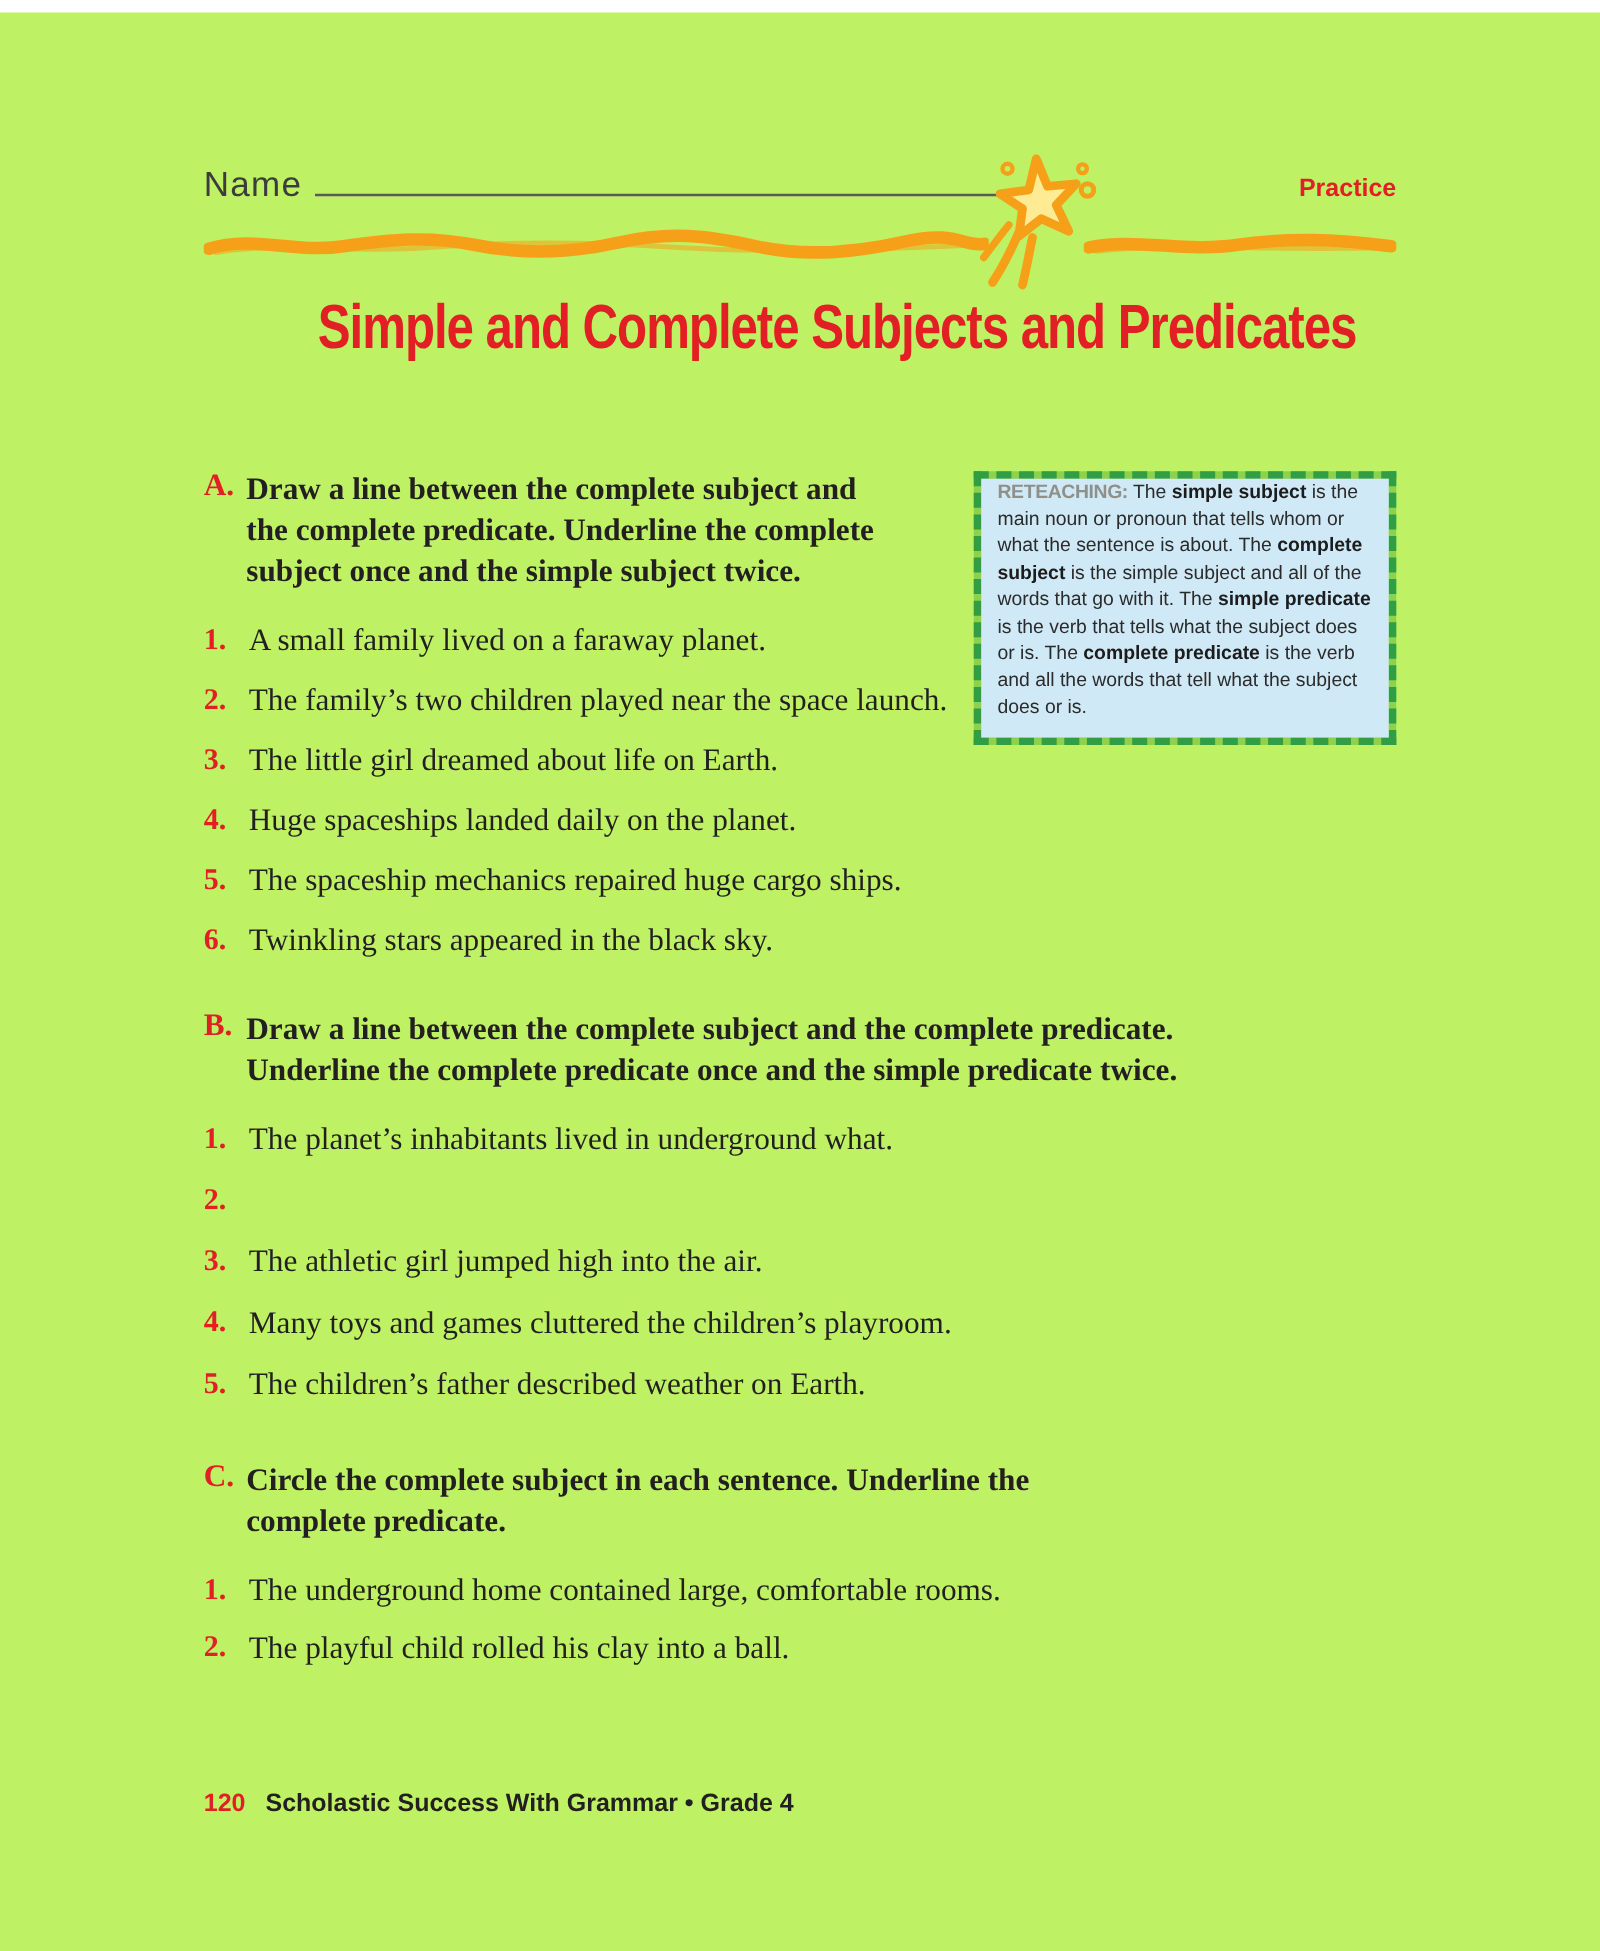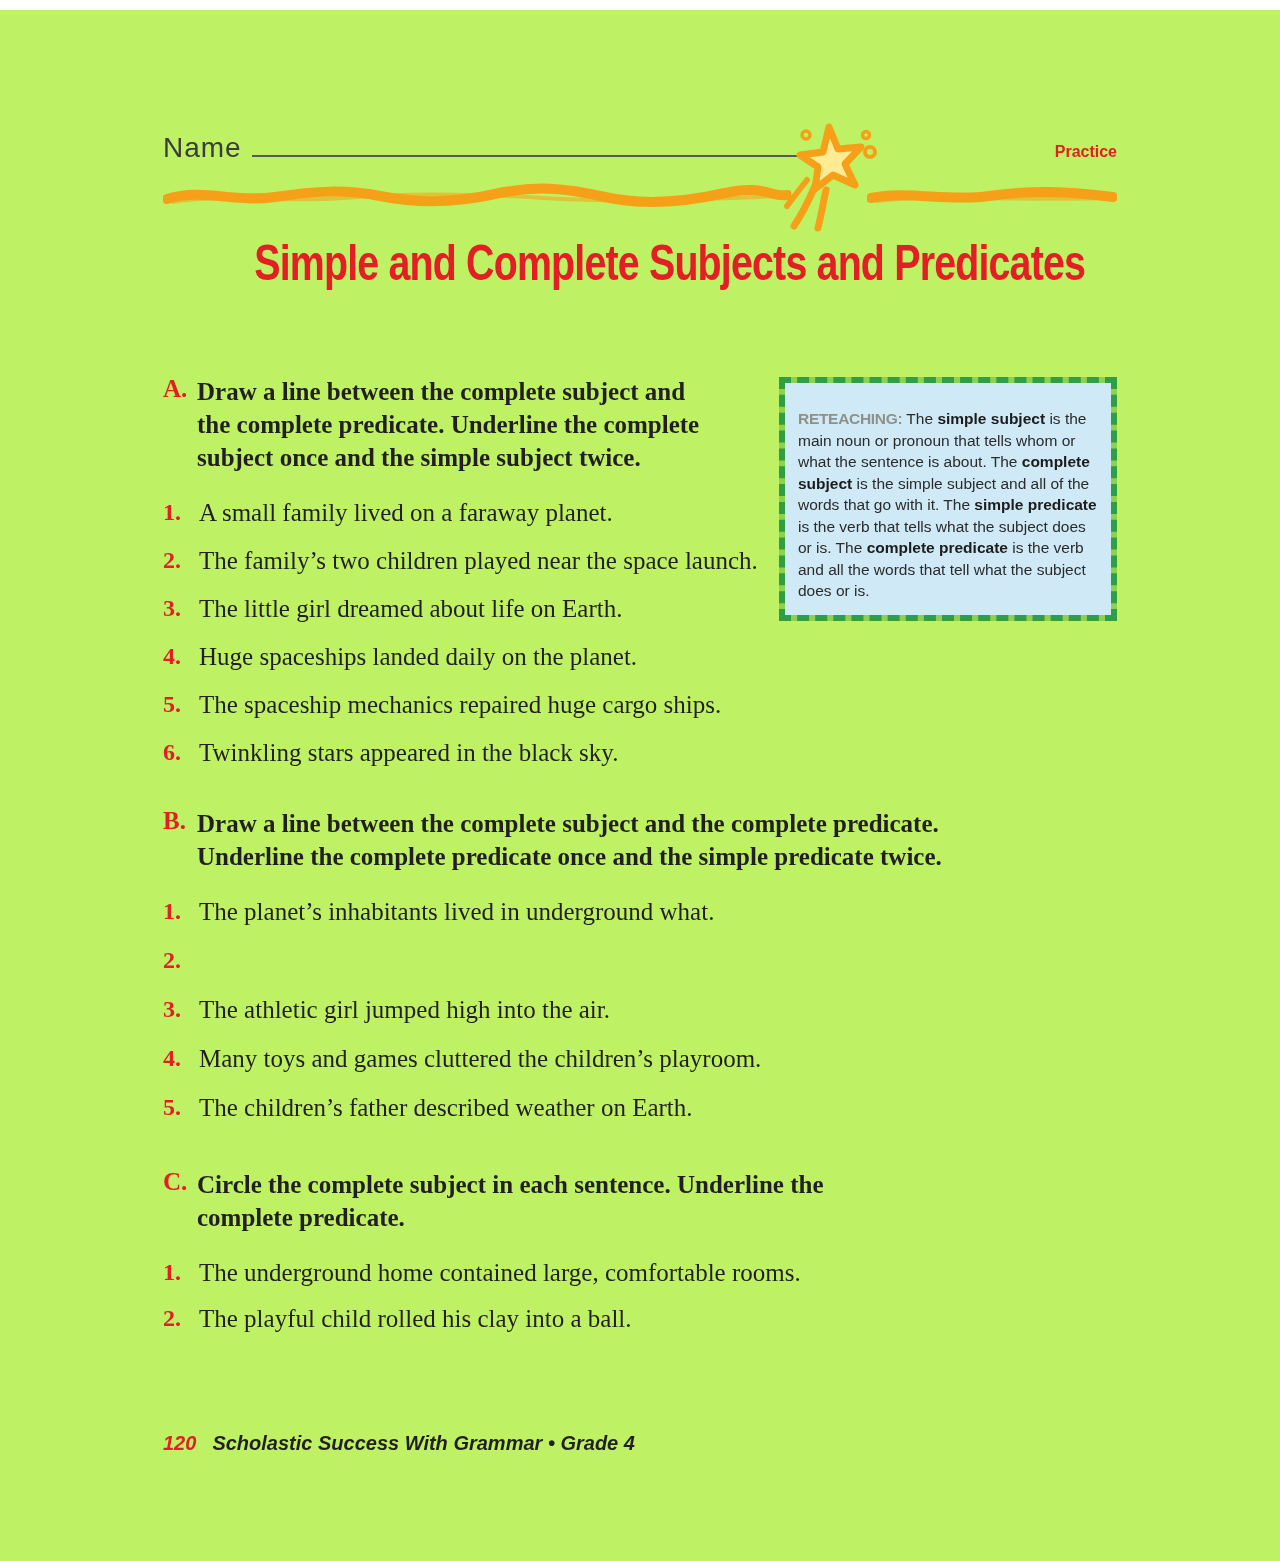--- a/index.html
+++ b/index.html
@@ -29,21 +29,21 @@
     color: #3c3c3c;
   }
   .name-line {
     flex: 0 0 556px;
     border-bottom: 2.5px solid #58595b;
     height: 1em;
     margin-left: 10px;
   }
   .practice-label {
     margin-left: auto;
-    font-size: 16px;
+    font-size: 20px;
     font-weight: bold;
     color: #e31f26;
   }
   .wave-row {
     margin-top: 17px;
     display: flex;
     justify-content: space-between;
     height: 30px;
   }
   .star-wrap {
@@ -95,21 +95,21 @@
   .reteach {
     position: absolute;
     top: 2px;
     right: 0;
     width: 338px;
     border: 6px dashed #2f9e44;
     background-color: #8ed14b; 
   }
   .reteach-inner {
     background: #cfe9f6;
-    padding: 25px 13px 13px 13px;
+    padding: 0 13px 13px 13px;
     font-family: "Liberation Sans", sans-serif;
     font-size: 15.5px;
     line-height: 21.5px;
     color: #2b2b2b;
   }
   .reteach-label {
     font-weight: bold;
     color: #8e9089;
     letter-spacing: -0.3px;
   }
@@ -120,21 +120,20 @@
     position: absolute;
     left: 163px;
     top: 1422px;
     display: flex;
     align-items: baseline;
     gap: 16px;
     font-family: "Liberation Sans", sans-serif;
     font-weight: bold;
     font-size: 20px;
     color: #231f20;
-    font-style: italic;
   }
   .page-num { color: #e31f26; }
 </style>
 </head>
 <body>
 
 <div class="page">
 
   <header class="hdr">
     <div class="name-row">

